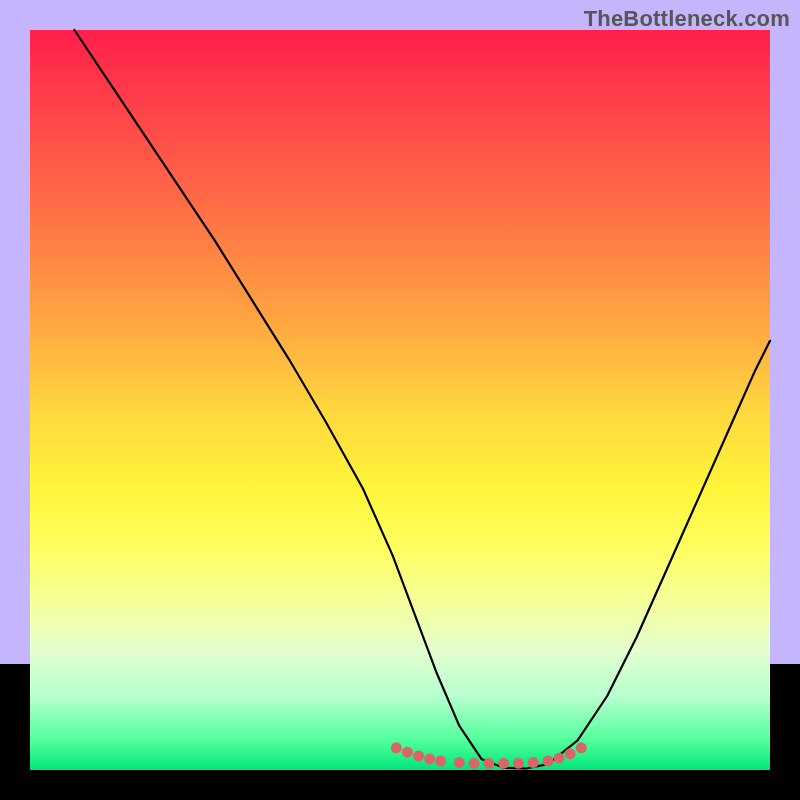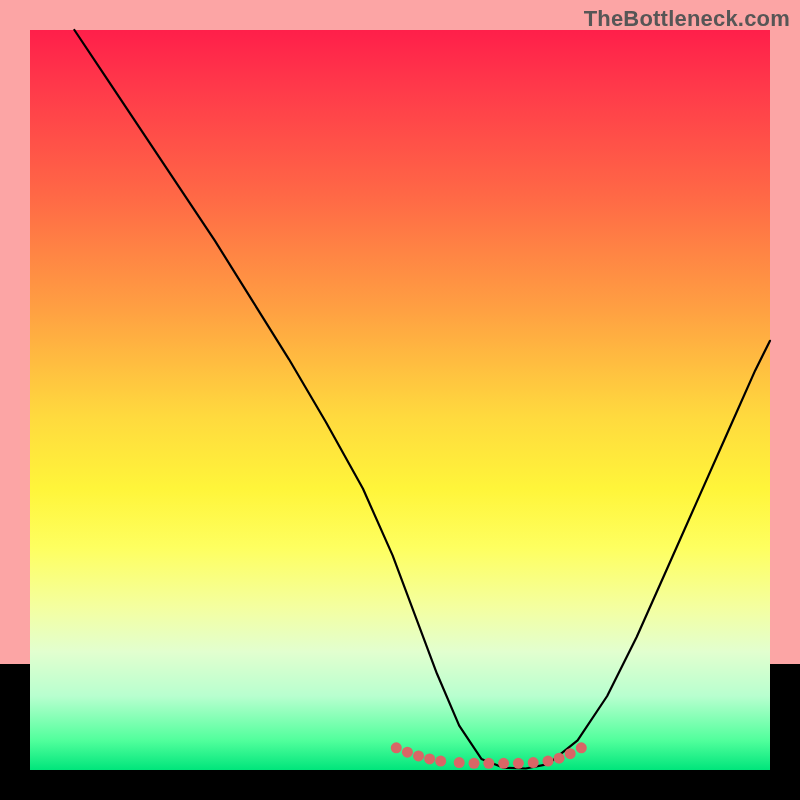--- a/index.html
+++ b/index.html
@@ -1,21 +1,21 @@
 <!DOCTYPE html>
 <html><head>
 <meta charset="utf-8">
 <style>
   * { margin: 0; padding: 0; box-sizing: border-box; }
   html, body { width: 800px; height: 800px; overflow: hidden; background: #000; }
   .frame {
     position: relative;
     width: 800px;
     height: 664px;
-    background: #fca5a5;
+    background: #c4b5fd;
   }
   .watermark {
     position: absolute;
     top: 6px;
     right: 10px;
     font-family: Arial, Helvetica, sans-serif;
     font-size: 22px;
     font-weight: 600;
     color: #565656;
     letter-spacing: 0.2px;

